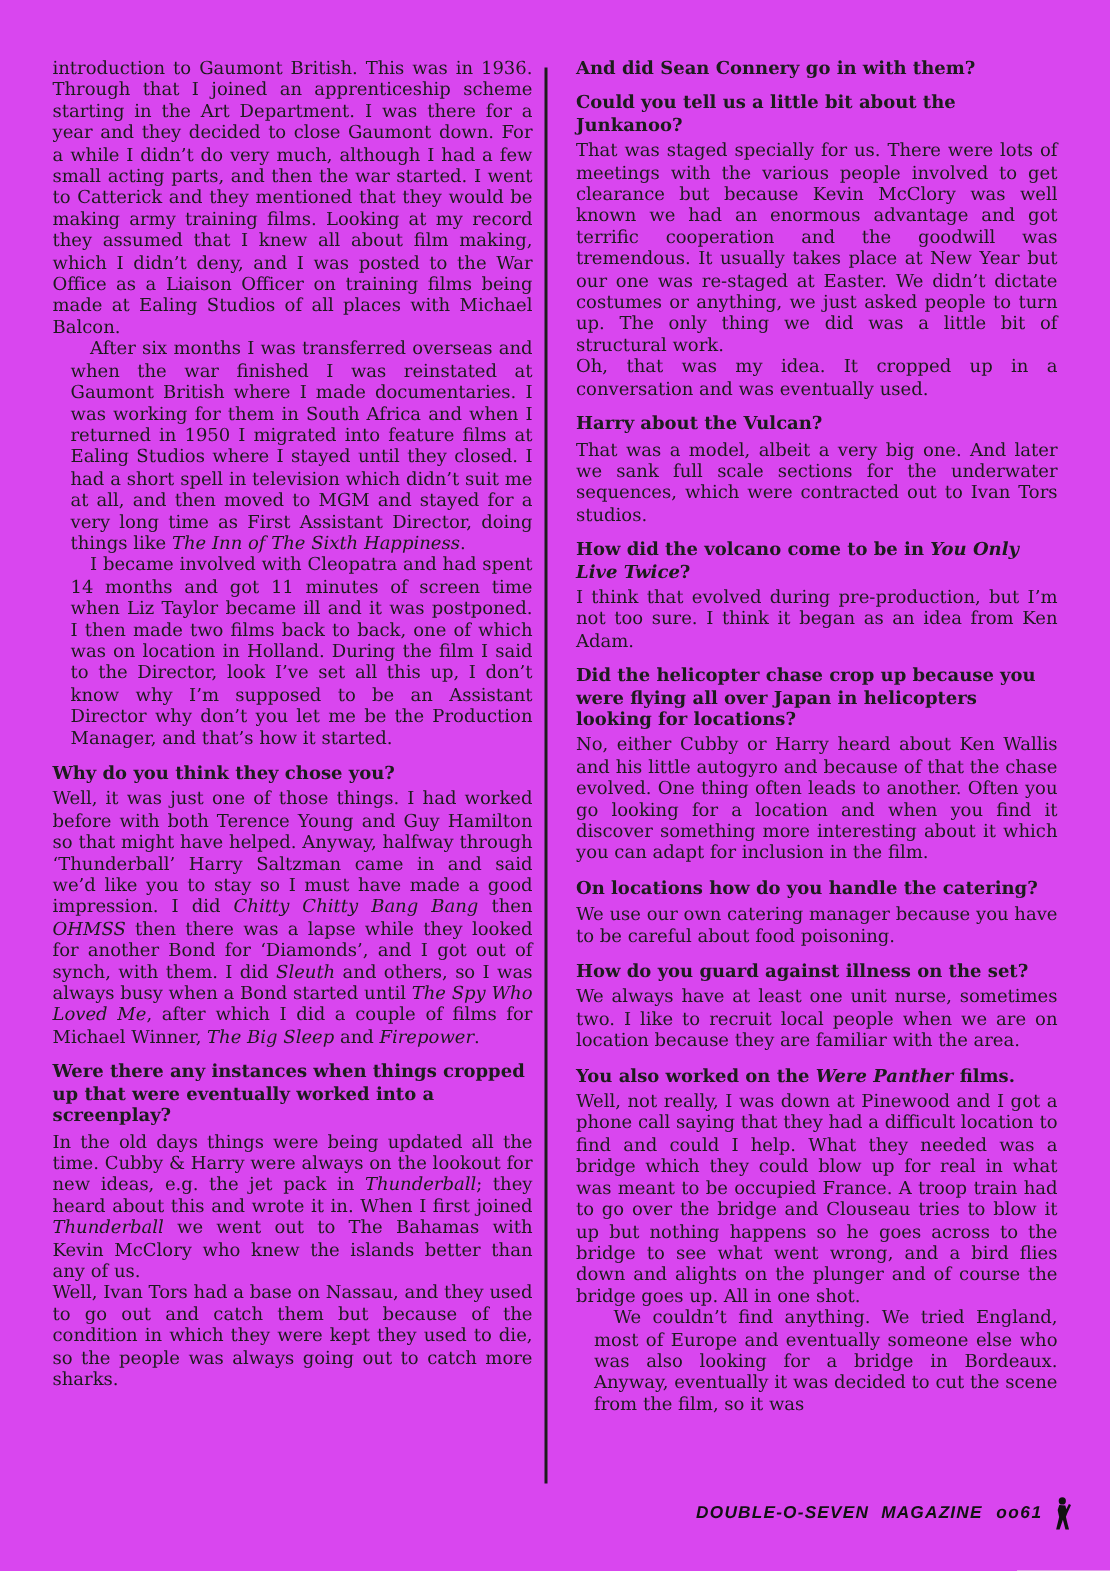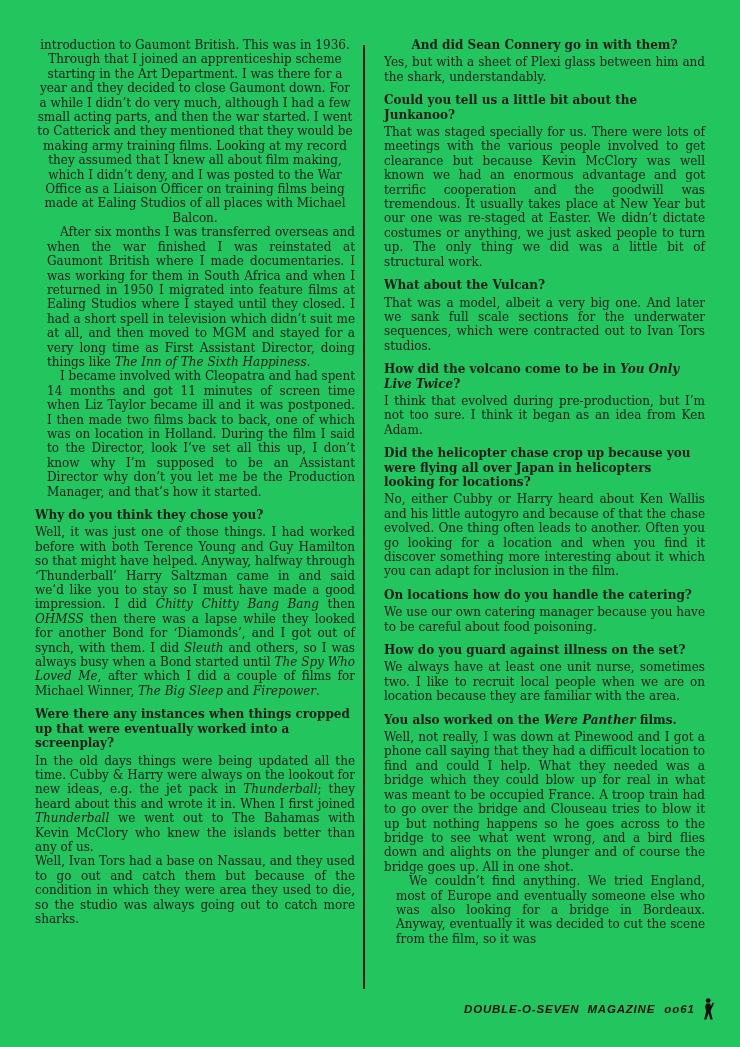--- a/index.html
+++ b/index.html
@@ -1,20 +1,20 @@
 <!DOCTYPE html>
 <html><head>
 <meta charset="utf-8">
 <style>
   html, body { margin: 0; padding: 0; background: #e8e8e8; }
   .page {
     position: relative;
     width: 740px;
     height: 1047px;
-    background: #22c55e;
+    background: #d946ef;
     overflow: hidden;
     font-family: "DejaVu Serif", serif;
     color: #1c1c1c;
   }
   .column {
     position: absolute;
     top: 38px;
     font-size: 12px;
     line-height: 14.4px;
   }
@@ -28,21 +28,21 @@
     height: 944px;
     background: #1c1c1c;
   }
   .column p { margin: 0; text-align: justify; }
   .column p.question {
     font-weight: 700;
     margin-top: 9px;
     margin-bottom: 3px;
     text-align: left;
   }
-  .column p:first-child { margin-top: 0; text-align: center; }
+  .column p:first-child { margin-top: 0; }
   .column p.indent { text-indent: 13px; margin-left: 12px; }
   .column span.i  { font-style: italic; }
   .column span.bi { font-style: italic; font-weight: 700; }
   .footer {
     position: absolute;
     right: 26px;
     top: 998px;
     display: flex;
     align-items: center;
     font-family: "Liberation Sans", sans-serif;
@@ -61,29 +61,29 @@
 
 <div class="page">
   <div class="column" id="col-left">
       <p class="answer">introduction to Gaumont British. This was in 1936. Through that I joined an apprenticeship scheme starting in the Art Department. I was there for a year and they decided to close Gaumont down. For a while I didn’t do very much, although I had a few small acting parts, and then the war started. I went to Catterick and they mentioned that they would be making army training films. Looking at my record they assumed that I knew all about film making, which I didn’t deny, and I was posted to the War Office as a Liaison Officer on training films being made at Ealing Studios of all places with Michael Balcon.</p>
       <p class="answer indent">After six months I was transferred overseas and when the war finished I was reinstated at Gaumont British where I made documentaries. I was working for them in South Africa and when I returned in 1950 I migrated into feature films at Ealing Studios where I stayed until they closed. I had a short spell in television which didn’t suit me at all, and then moved to MGM and stayed for a very long time as First Assistant Director, doing things like <span class="i">The Inn of The Sixth Happiness</span>.</p>
       <p class="answer indent">I became involved with Cleopatra and had spent 14 months and got 11 minutes of screen time when Liz Taylor became ill and it was postponed. I then made two films back to back, one of which was on location in Holland. During the film I said to the Director, look I’ve set all this up, I don’t know why I’m supposed to be an Assistant Director why don’t you let me be the Production Manager, and that’s how it started.</p>
       <p class="question">Why do you think they chose you?</p>
       <p class="answer">Well, it was just one of those things. I had worked before with both Terence Young and Guy Hamilton so that might have helped. Anyway, halfway through ‘Thunderball’ Harry Saltzman came in and said we’d like you to stay so I must have made a good impression. I did <span class="i">Chitty Chitty Bang Bang</span> then <span class="i">OHMSS</span> then there was a lapse while they looked for another Bond for ‘Diamonds’, and I got out of synch, with them. I did <span class="i">Sleuth</span> and others, so I was always busy when a Bond started until <span class="i">The Spy Who Loved Me</span>, after which I did a couple of films for Michael Winner, <span class="i">The Big Sleep</span> and <span class="i">Firepower</span>.</p>
       <p class="question">Were there any instances when things cropped up that were eventually worked into a screenplay?</p>
       <p class="answer">In the old days things were being updated all the time. Cubby &amp; Harry were always on the lookout for new ideas, e.g. the jet pack in <span class="i">Thunderball</span>; they heard about this and wrote it in. When I first joined <span class="i">Thunderball</span> we went out to The Bahamas with Kevin McClory who knew the islands better than any of us.</p>
-      <p class="answer">Well, Ivan Tors had a base on Nassau, and they used to go out and catch them but because of the condition in which they were area they used to die, so the studio was always going out to catch more sharks.</p>
+      <p class="answer">Well, Ivan Tors had a base on Nassau, and they used to go out and catch them but because of the condition in which they were kept they used to die, so the people was always going out to catch more sharks.</p>
     </div>
   <div class="divider"></div>
   <div class="column" id="col-right">
       <p class="question">And did Sean Connery go in with them?</p>
-      <p class="answer">Yes, but with a sheet of Plexi glass between him and the shark, understandably.</p>
       <p class="question">Could you tell us a little bit about the Junkanoo?</p>
       <p class="answer">That was staged specially for us. There were lots of meetings with the various people involved to get clearance but because Kevin McClory was well known we had an enormous advantage and got terrific cooperation and the goodwill was tremendous. It usually takes place at New Year but our one was re-staged at Easter. We didn’t dictate costumes or anything, we just asked people to turn up. The only thing we did was a little bit of structural work.</p>
-      <p class="question">What about the Vulcan?</p>
+      <p class="answer">Oh, that was my idea. It cropped up in a conversation and was eventually used.</p>
+      <p class="question">Harry about the Vulcan?</p>
       <p class="answer">That was a model, albeit a very big one. And later we sank full scale sections for the underwater sequences, which were contracted out to Ivan Tors studios.</p>
       <p class="question">How did the volcano come to be in <span class="bi">You Only Live Twice</span>?</p>
       <p class="answer">I think that evolved during pre-production, but I’m not too sure. I think it began as an idea from Ken Adam.</p>
       <p class="question">Did the helicopter chase crop up because you were flying all over Japan in helicopters looking for locations?</p>
       <p class="answer">No, either Cubby or Harry heard about Ken Wallis and his little autogyro and because of that the chase evolved. One thing often leads to another. Often you go looking for a location and when you find it discover something more interesting about it which you can adapt for inclusion in the film.</p>
       <p class="question">On locations how do you handle the catering?</p>
       <p class="answer">We use our own catering manager because you have to be careful about food poisoning.</p>
       <p class="question">How do you guard against illness on the set?</p>
       <p class="answer">We always have at least one unit nurse, sometimes two. I like to recruit local people when we are on location because they are familiar with the area.</p>
       <p class="question">You also worked on the <span class="bi">Were Panther</span> films.</p>

